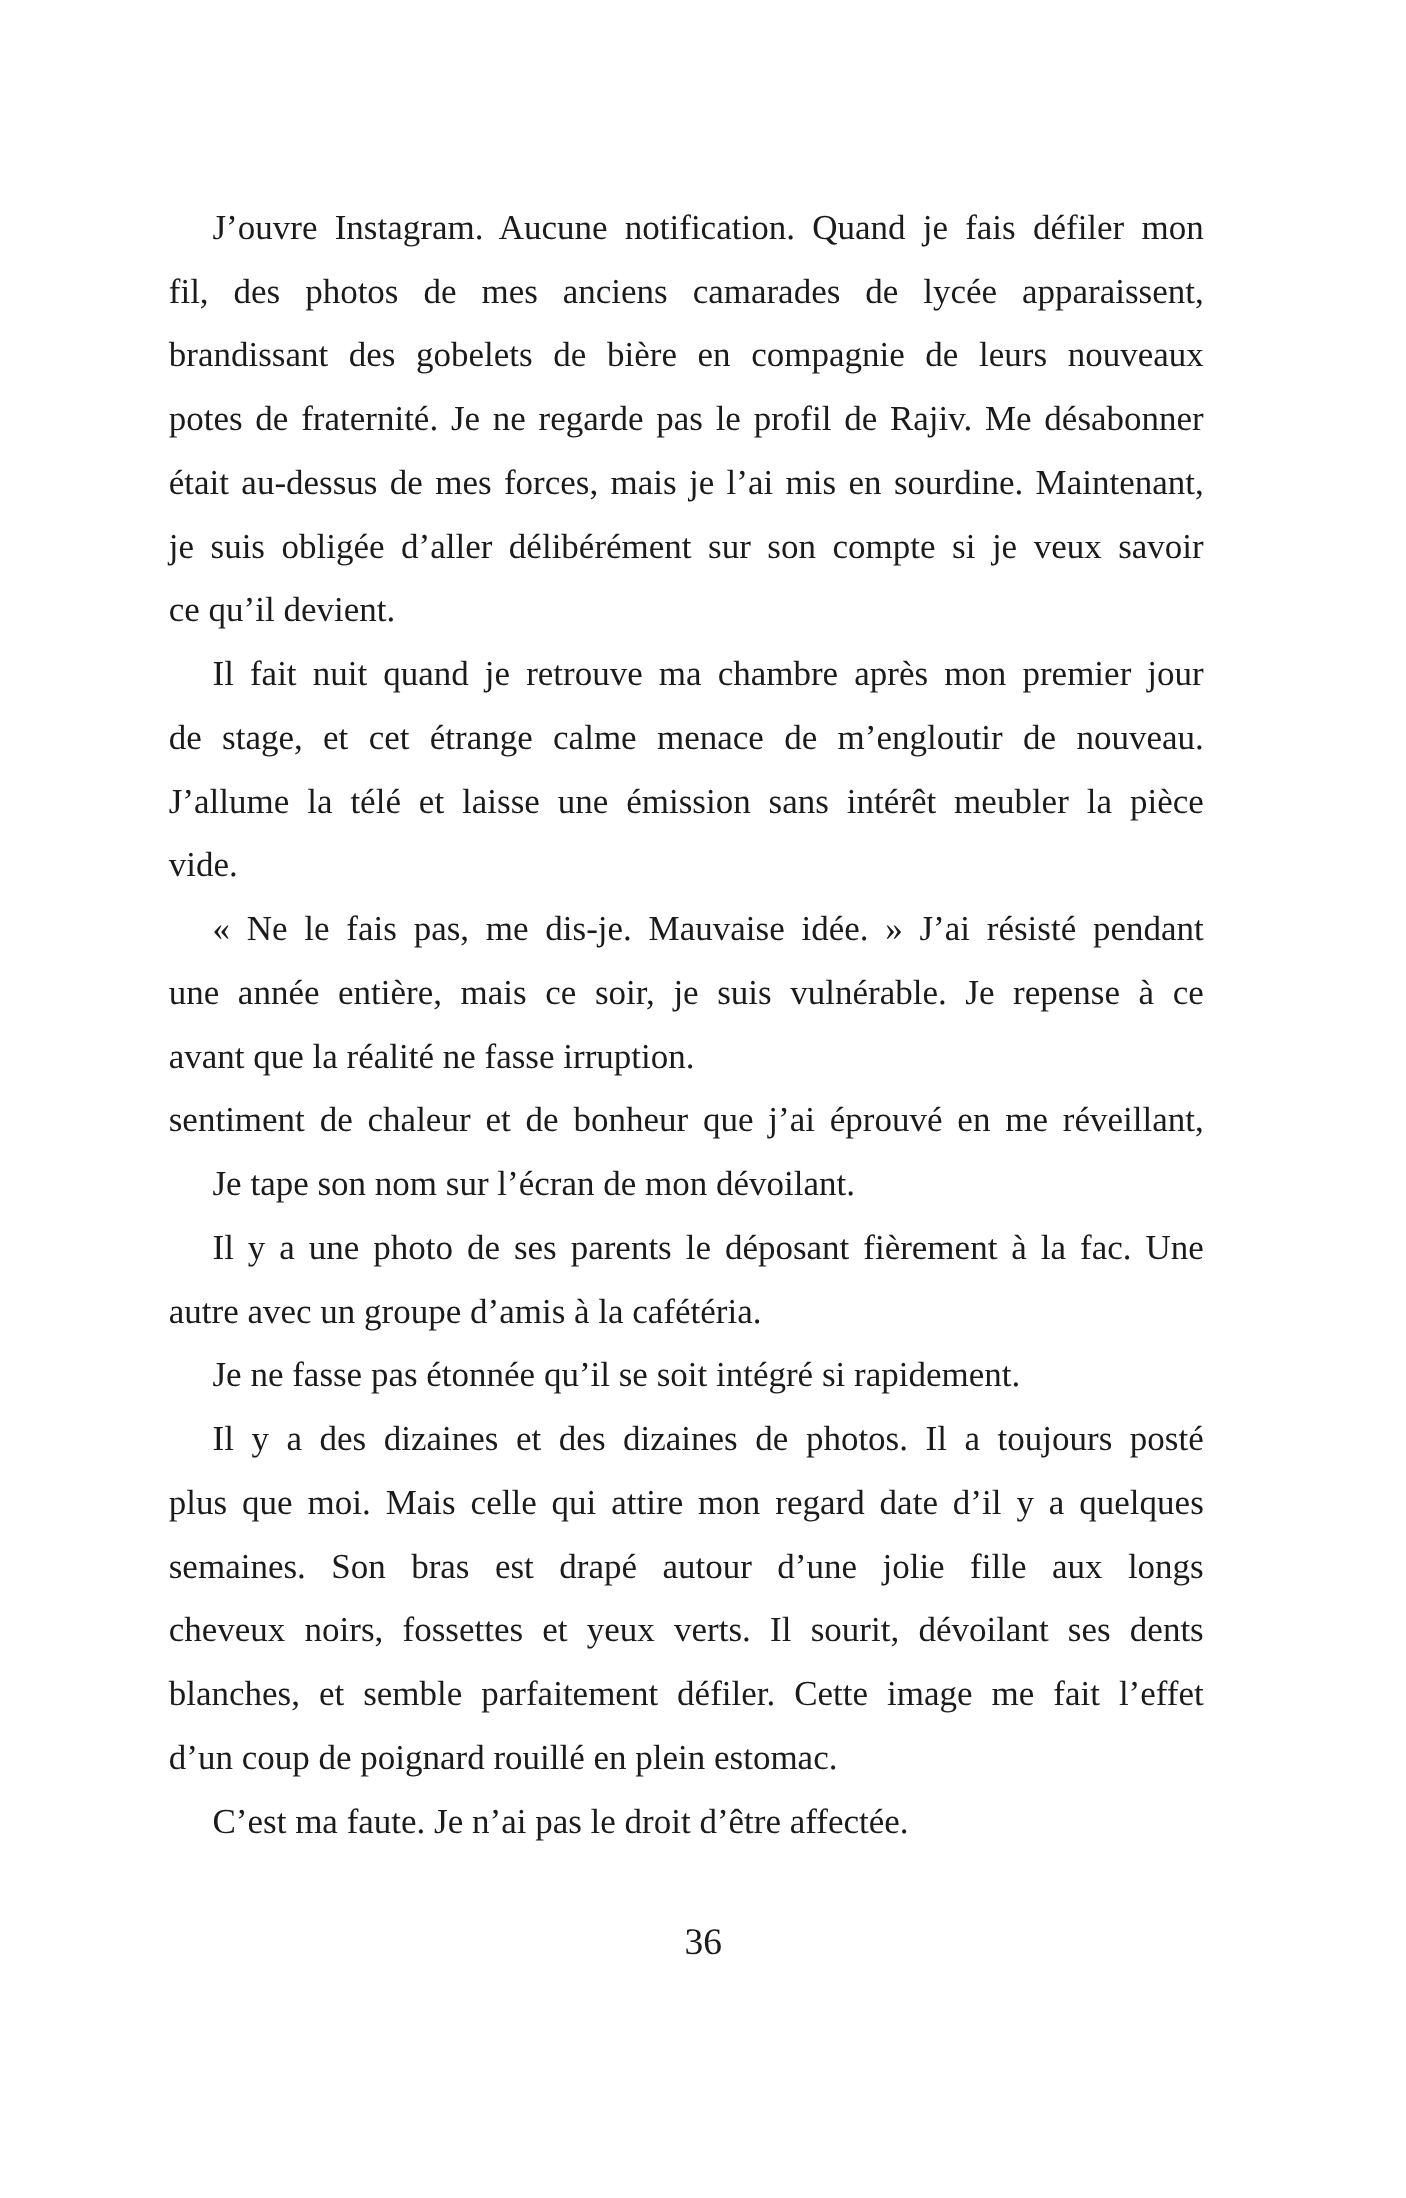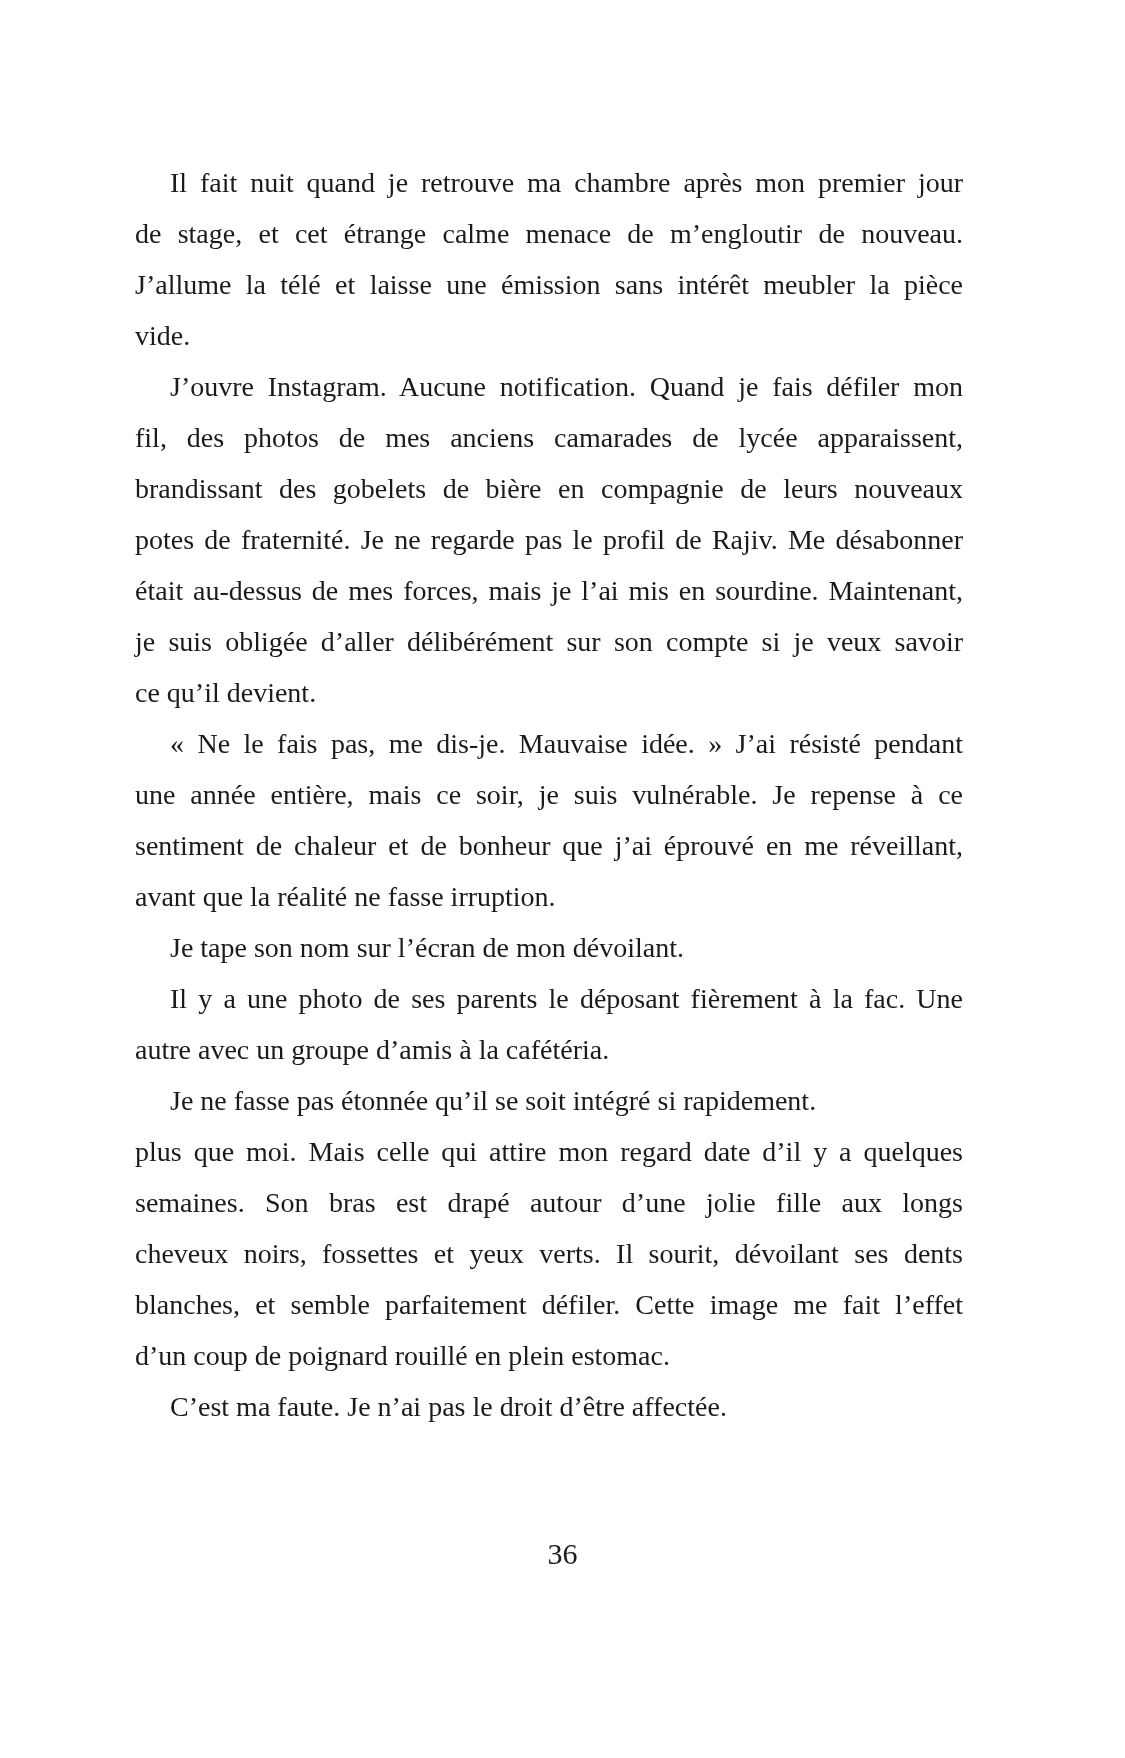--- a/index.html
+++ b/index.html
@@ -48,51 +48,52 @@
     font-size: 30px;
     line-height: 51px;
   }
 </style>
 </head>
 <body style="background: rgb(255, 255, 255); color: rgb(27, 27, 27);">
 
 <div class="book-page">
   <div class="text-block">
       <div class="paragraph">
-        <div class="line first">Il fait nuit quand je retrouve ma chambre après mon premier jour</div>
-        <div class="line">de stage, et cet étrange calme menace de m’engloutir de nouveau.</div>
-        <div class="line">J’allume la télé et laisse une émission sans intérêt meubler la pièce</div>
-        <div class="line last">vide.</div>
-      </div>
-      <div class="paragraph">
         <div class="line first">J’ouvre Instagram. Aucune notification. Quand je fais défiler mon</div>
         <div class="line">fil, des photos de mes anciens camarades de lycée apparaissent,</div>
         <div class="line">brandissant des gobelets de bière en compagnie de leurs nouveaux</div>
         <div class="line">potes de fraternité. Je ne regarde pas le profil de Rajiv. Me désabonner</div>
         <div class="line">était au-dessus de mes forces, mais je l’ai mis en sourdine. Maintenant,</div>
         <div class="line">je suis obligée d’aller délibérément sur son compte si je veux savoir</div>
         <div class="line last">ce qu’il devient.</div>
       </div>
       <div class="paragraph">
+        <div class="line first">Il fait nuit quand je retrouve ma chambre après mon premier jour</div>
+        <div class="line">de stage, et cet étrange calme menace de m’engloutir de nouveau.</div>
+        <div class="line">J’allume la télé et laisse une émission sans intérêt meubler la pièce</div>
+        <div class="line last">vide.</div>
+      </div>
+      <div class="paragraph">
         <div class="line first">« Ne le fais pas, me dis-je. Mauvaise idée. » J’ai résisté pendant</div>
         <div class="line">une année entière, mais ce soir, je suis vulnérable. Je repense à ce</div>
+        <div class="line last">avant que la réalité ne fasse irruption.</div>
         <div class="line">sentiment de chaleur et de bonheur que j’ai éprouvé en me réveillant,</div>
-        <div class="line last">avant que la réalité ne fasse irruption.</div>
       </div>
       <div class="paragraph">
         <div class="line first last">Je tape son nom sur l’écran de mon dévoilant.</div>
       </div>
       <div class="paragraph">
         <div class="line first">Il y a une photo de ses parents le déposant fièrement à la fac. Une</div>
         <div class="line last">autre avec un groupe d’amis à la cafétéria.</div>
       </div>
       <div class="paragraph">
         <div class="line first last">Je ne fasse pas étonnée qu’il se soit intégré si rapidement.</div>
       </div>
       <div class="paragraph">
+        <div class="line first">Il y a des dizaines et des dizaines de photos. Il a toujours posté</div>
         <div class="line">plus que moi. Mais celle qui attire mon regard date d’il y a quelques</div>
         <div class="line">semaines. Son bras est drapé autour d’une jolie fille aux longs</div>
         <div class="line">cheveux noirs, fossettes et yeux verts. Il sourit, dévoilant ses dents</div>
         <div class="line">blanches, et semble parfaitement défiler. Cette image me fait l’effet</div>
         <div class="line last">d’un coup de poignard rouillé en plein estomac.</div>
       </div>
       <div class="paragraph">
         <div class="line first last">C’est ma faute. Je n’ai pas le droit d’être affectée.</div>
       </div>
     </div>

